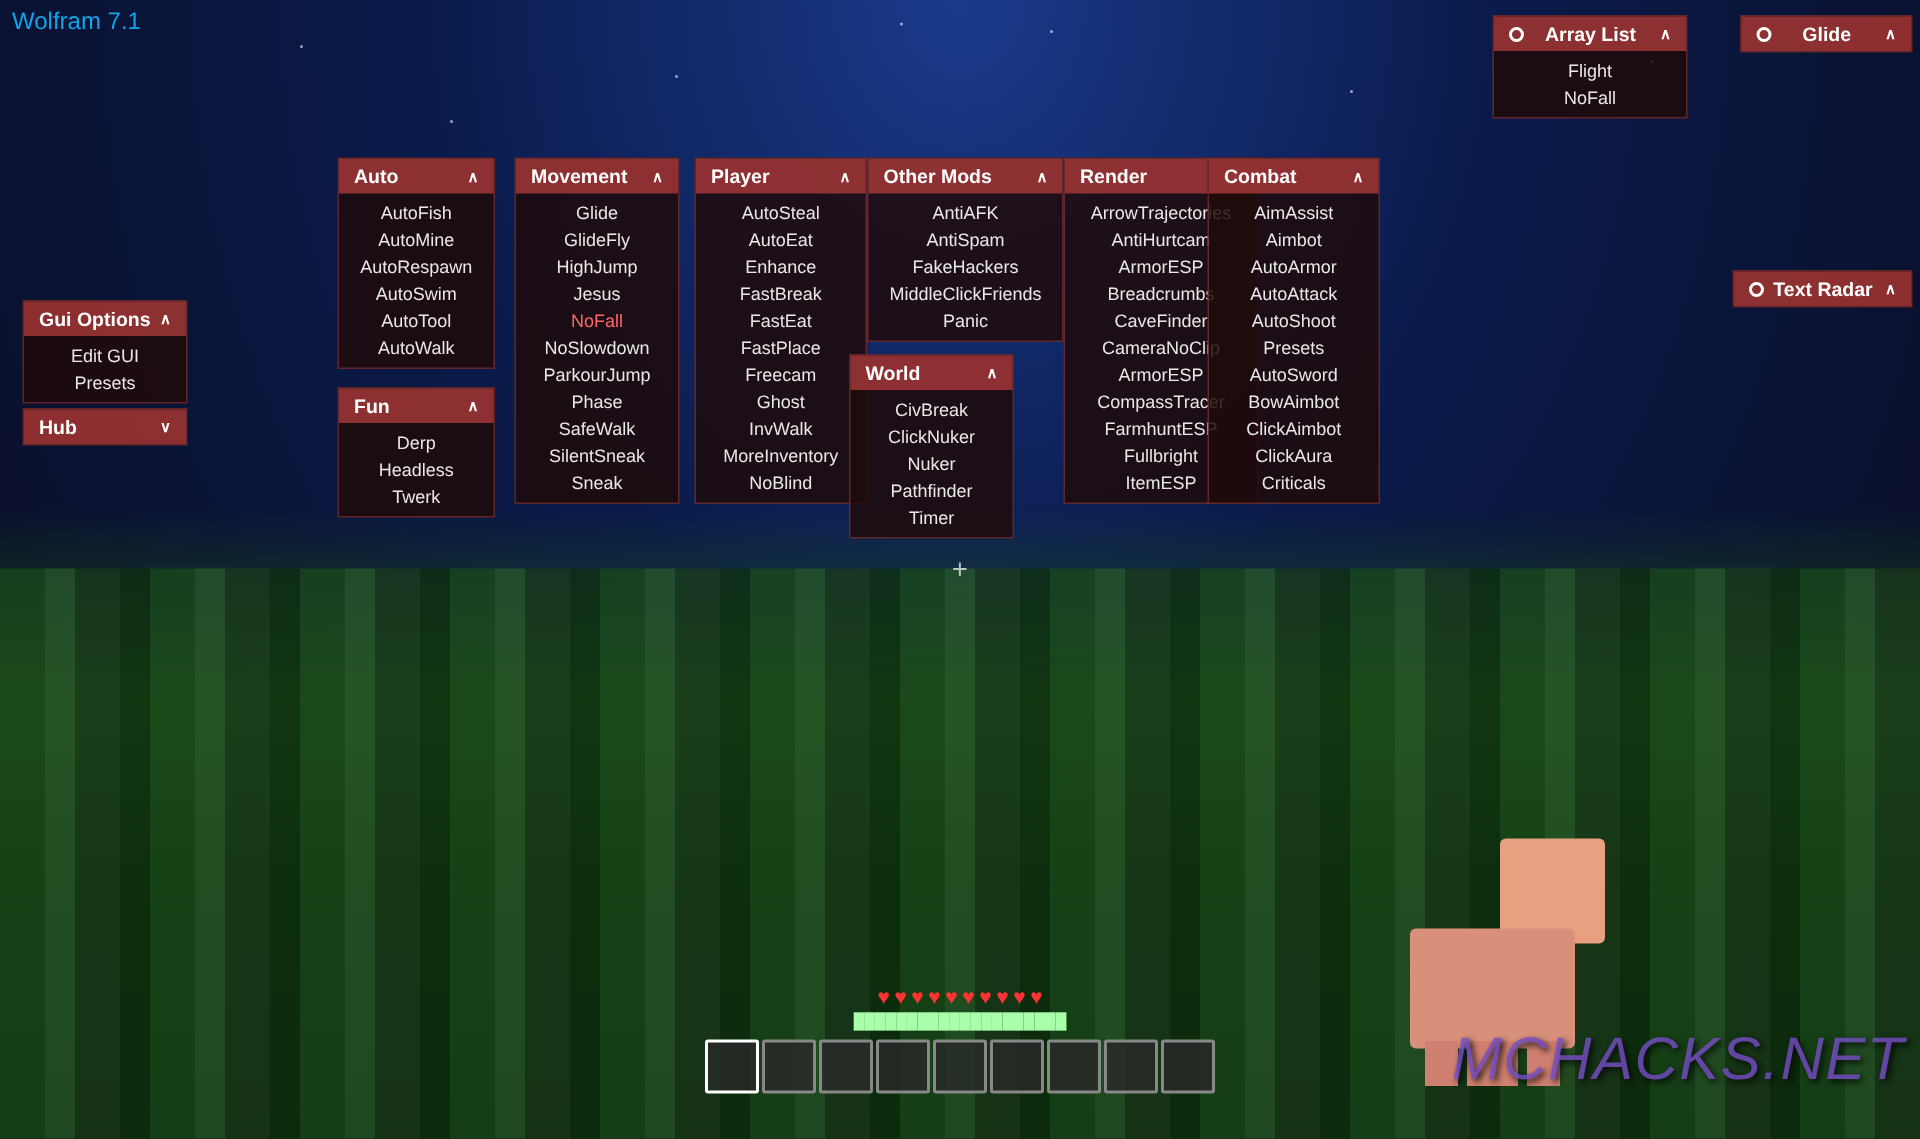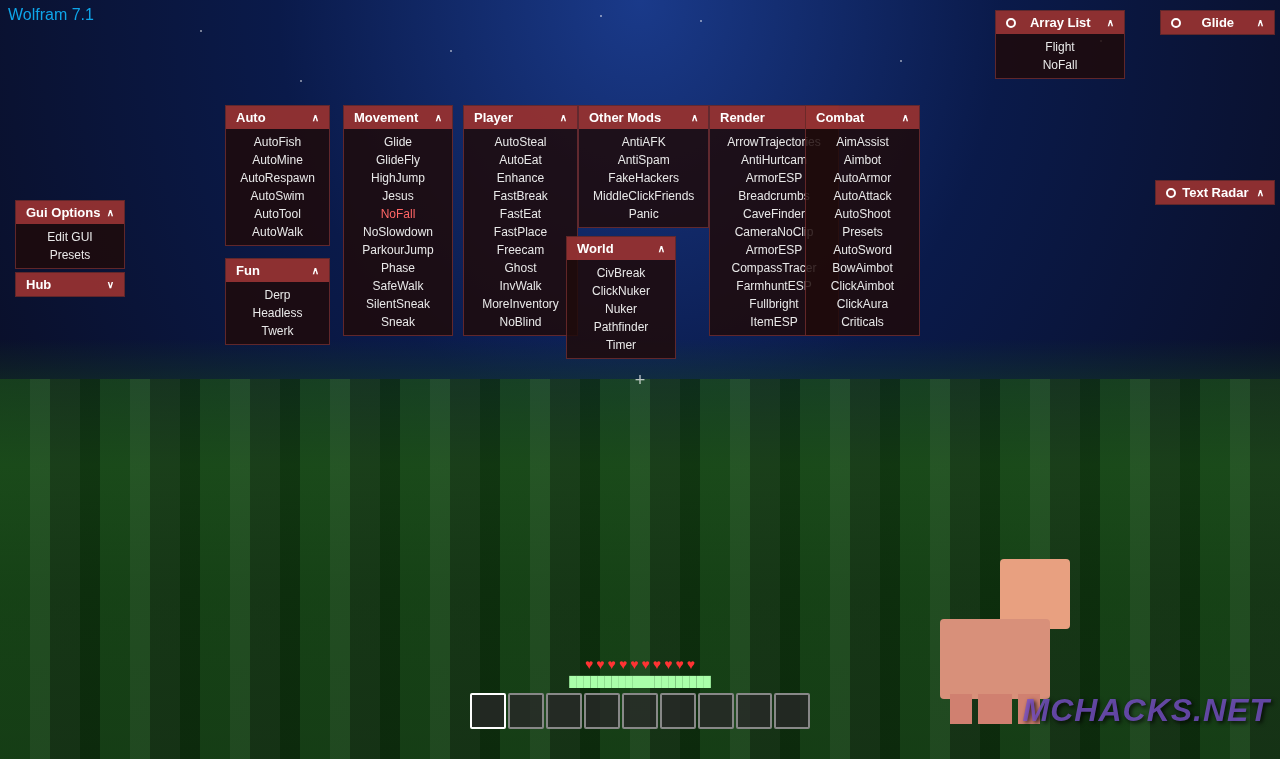--- a/index.html
+++ b/index.html
@@ -48,22 +48,22 @@
         );
       opacity: 0.7;
       z-index: 0;
     }
 
     
     .watermark {
       position: absolute;
       bottom: 30px;
       right: 10px;
-      font-size: 32px;
-      font-weight: bold;
+      font-size: 40px;
+      font-weight: normal;
       font-style: italic;
       color: rgba(120, 80, 200, 0.8);
       text-shadow: 2px 2px 4px rgba(0,0,0,0.8);
       z-index: 10;
       letter-spacing: 1px;
     }
 
     
     .version {
       position: absolute;

